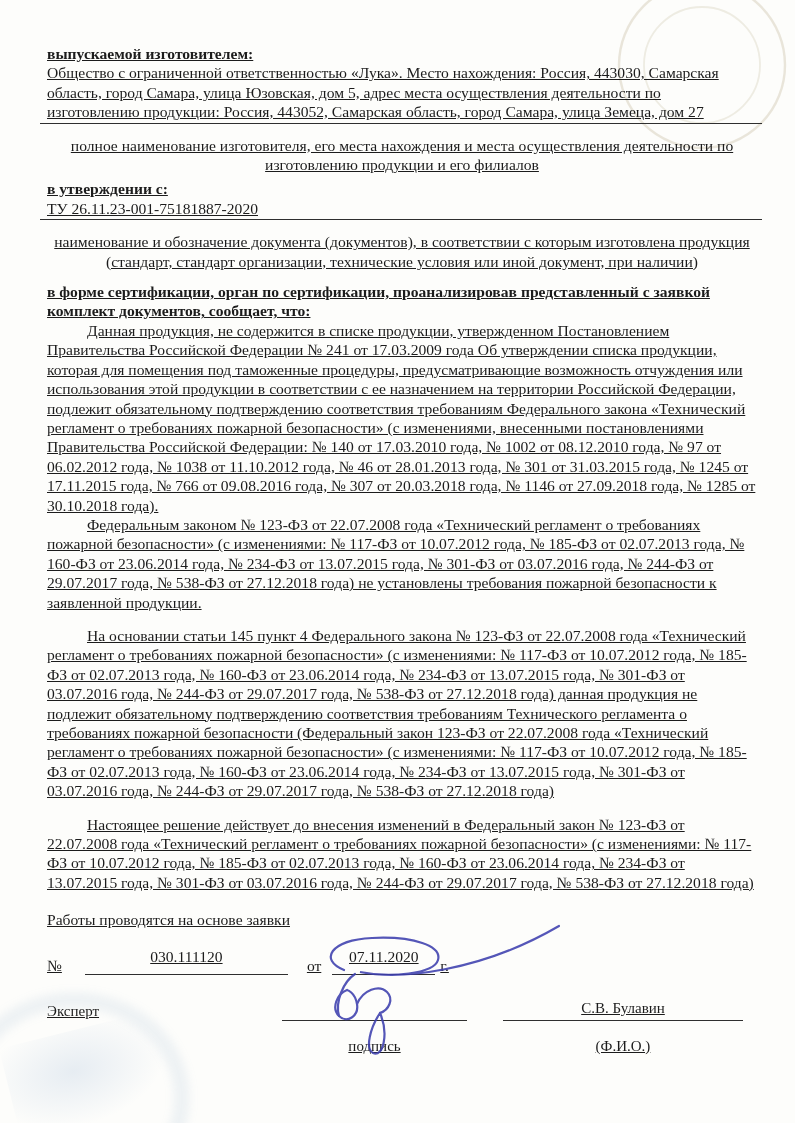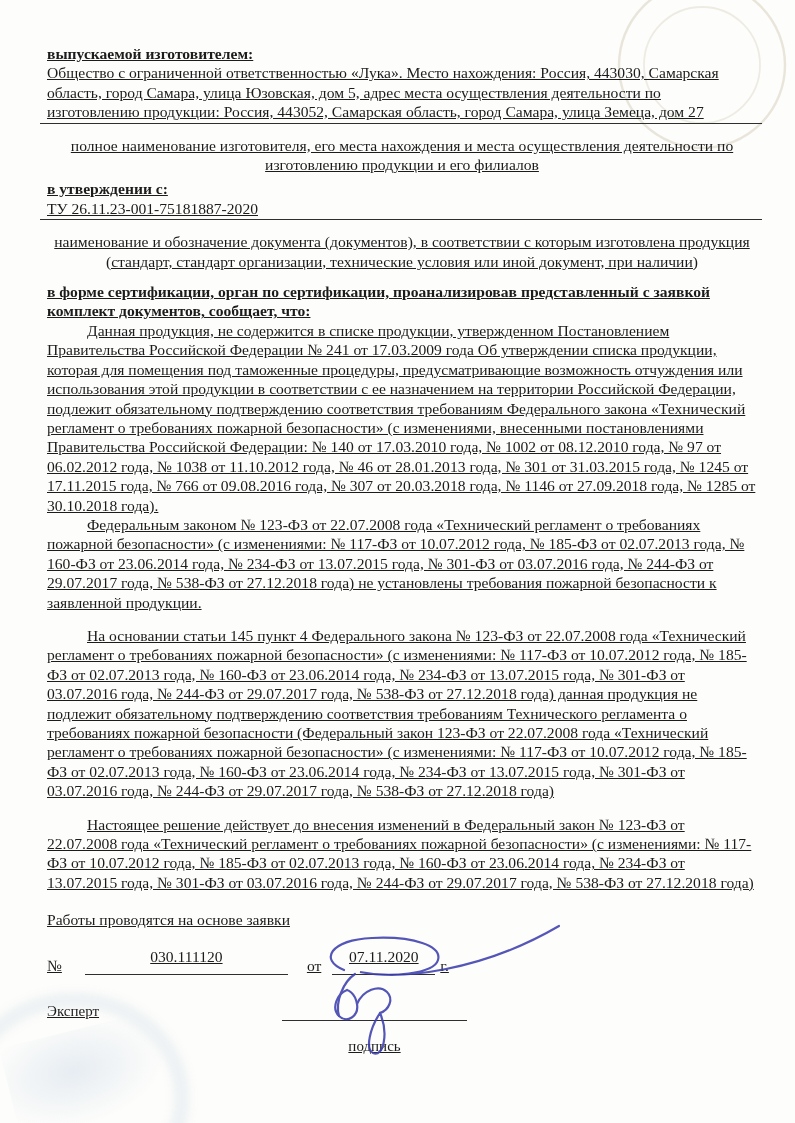--- a/index.html
+++ b/index.html
@@ -112,20 +112,24 @@
         <span class="blank date">07.11.2020</span>
         <span class="g-suffix">г.</span>
       </div>
 
       <div class="sig-row">
         <div class="sig-role">Эксперт</div>
         <div class="sig-center">
           <div class="sig-line-empty"></div>
           <div class="sig-caption">подпись</div>
         </div>
+        <div class="sig-right">
+          <div class="sig-line-name">С.В. Булавин</div>
+          <div class="sig-caption">(Ф.И.О.)</div>
+        </div>
       </div>
 
       <svg class="sig-svg" viewBox="0 0 708 170">
         <g fill="none" stroke="#3d3fae" stroke-width="2.2" stroke-linecap="round" opacity="0.88">
 
           <path d="M297 60 C272 50 283 30 325 28 C367 26 395 36 391 50 C387 64 343 68 313 62 C353 70 433 62 512 16"></path>
 
           <path d="M300 80 C290 84 284 98 292 106 C300 114 312 106 310 94 C308 82 300 80 300 80"></path>
           <path d="M310 94 C316 80 332 74 340 82 C347 89 342 100 333 103"></path>
           <path d="M333 103 C342 124 336 148 326 143 C318 139 323 118 333 103"></path>

